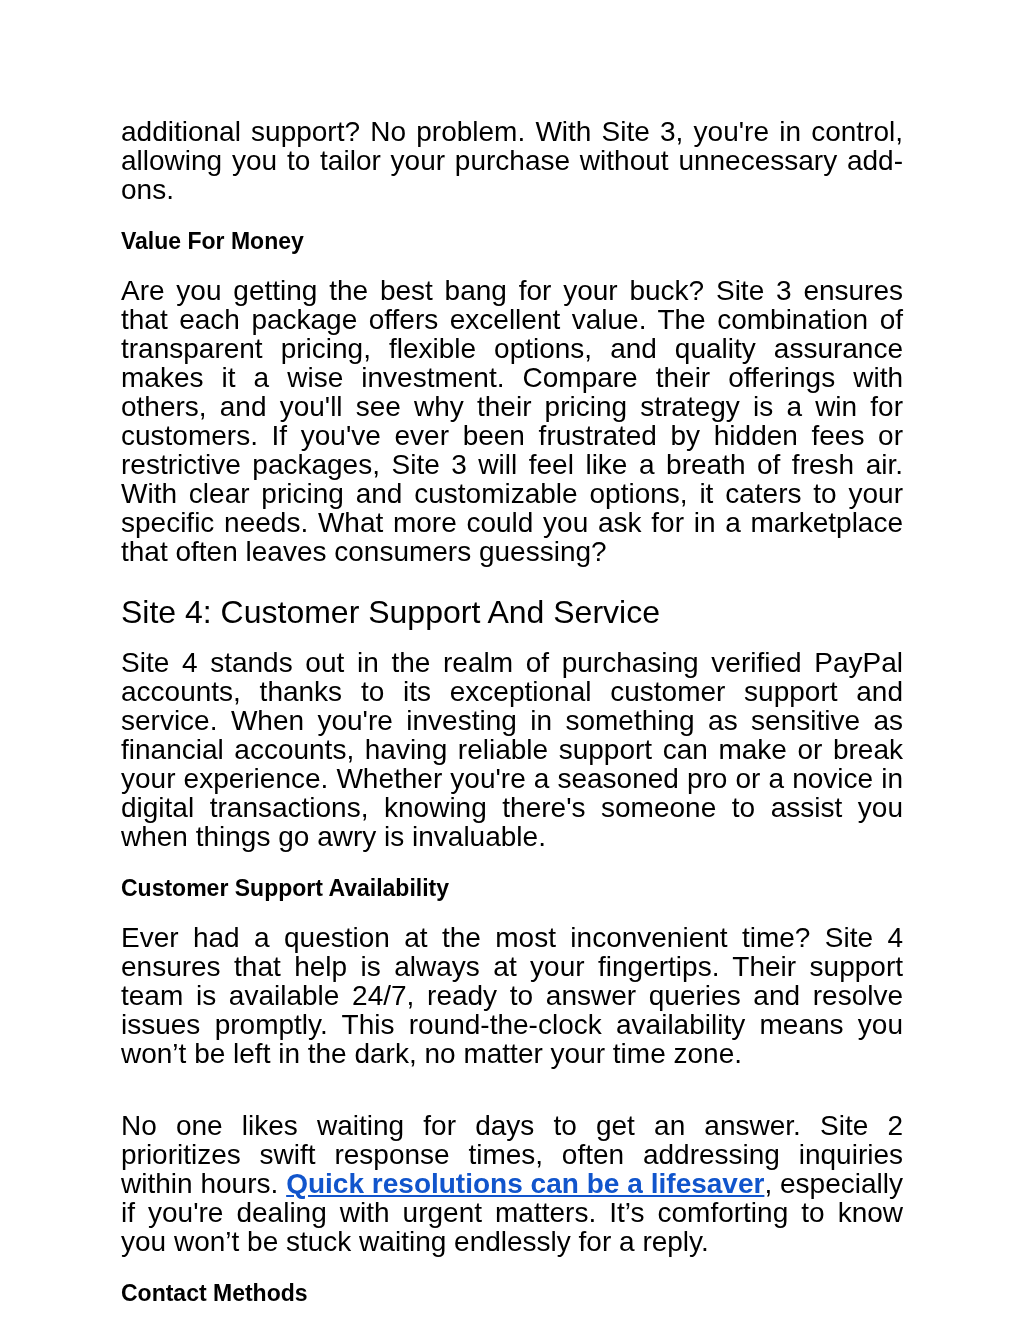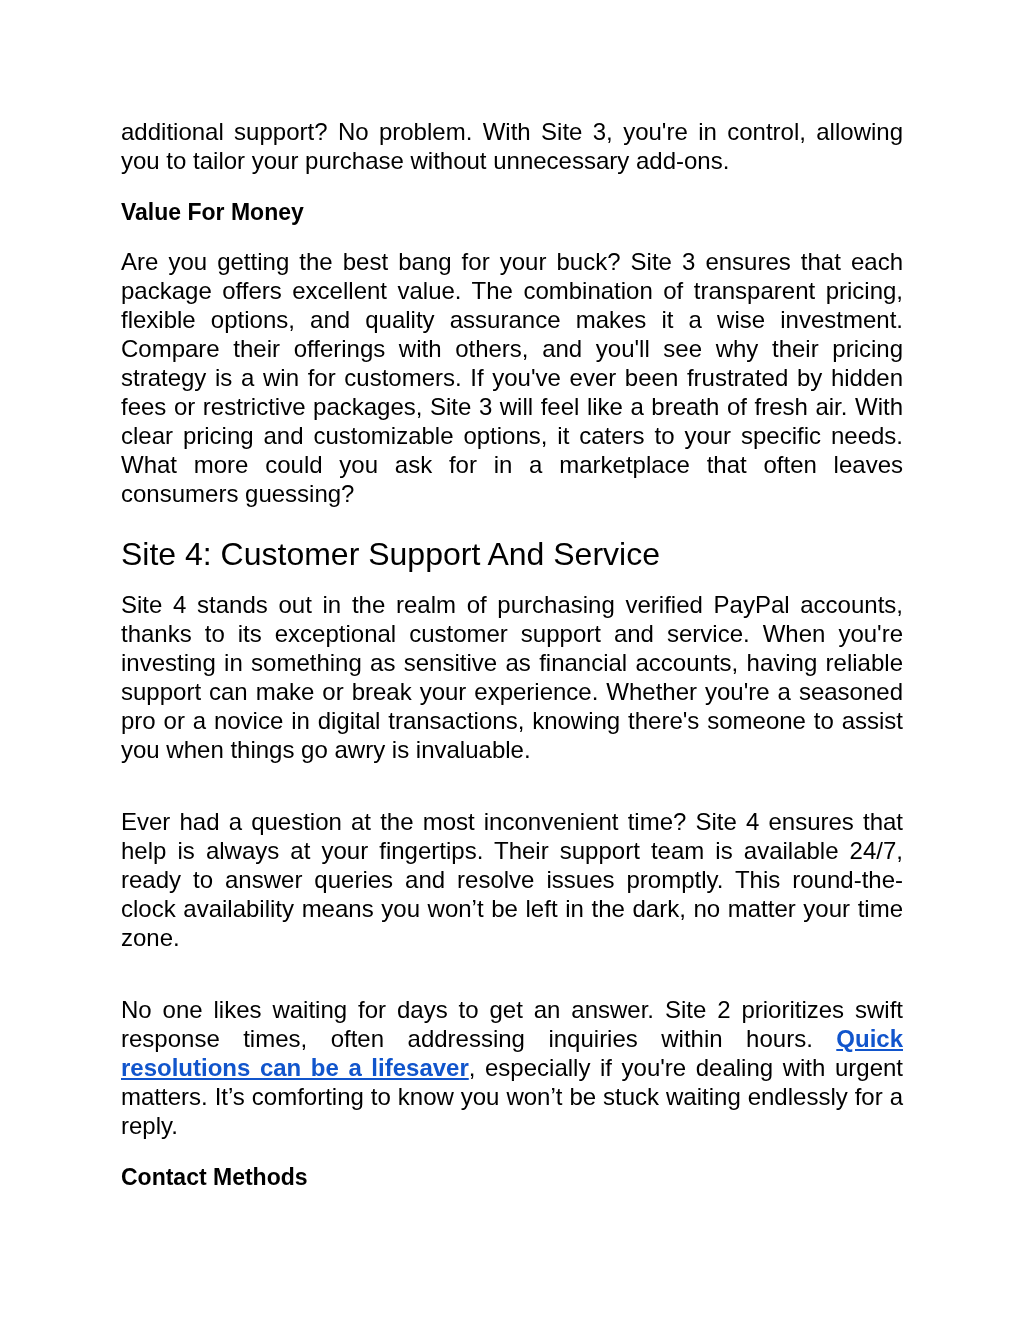--- a/index.html
+++ b/index.html
@@ -1,37 +1,38 @@
 <!DOCTYPE html>
 <html><head>
 <meta charset="utf-8">
 <style>
   html, body { margin: 0; padding: 0; background: #ffffff; }
   body { width: 1024px; height: 1325px; position: relative; overflow: hidden;
          font-family: "Liberation Sans", sans-serif; color: #000; }
   .page { position: absolute; left: 121px; top: 117px; width: 782px; }
-  p { margin: 0; font-size: 24px; line-height: 29px; text-align: justify; }
+  p { margin: 0; font-size: 28px; line-height: 29px; text-align: justify; }
   .h3 { font-size: 23px; font-weight: bold; line-height: 29px; margin: 0; }
   .h2 { font-size: 32px; line-height: 36px; margin: 0; font-weight: normal; }
   a { color: #1155cc; font-weight: bold; text-decoration: underline; }
 </style>
 </head>
 <body>
 
 <div class="page">
   <p>additional support? No problem. With Site 3, you're in control, allowing you to tailor your purchase without unnecessary add-ons.</p>
   <div style="height:23px"></div>
   <div class="h3">Value For Money</div>
   <div style="height:20px"></div>
   <p>Are you getting the best bang for your buck? Site 3 ensures that each package offers excellent value. The combination of transparent pricing, flexible options, and quality assurance makes it a wise investment. Compare their offerings with others, and you'll see why their pricing strategy is a win for customers. If you've ever been frustrated by hidden fees or restrictive packages, Site 3 will feel like a breath of fresh air. With clear pricing and customizable options, it caters to your specific needs. What more could you ask for in a marketplace that often leaves consumers guessing?</p>
   <div style="height:28px"></div>
   <div class="h2">Site 4: Customer Support And Service</div>
   <div style="height:18px"></div>
   <p>Site 4 stands out in the realm of purchasing verified PayPal accounts, thanks to its exceptional customer support and service. When you're investing in something as sensitive as financial accounts, having reliable support can make or break your experience. Whether you're a seasoned pro or a novice in digital transactions, knowing there's someone to assist you when things go awry is invaluable.</p>
   <div style="height:23px"></div>
+  <div class="h3">Customer Support Availability</div>
   <div style="height:20px"></div>
   <p>Ever had a question at the most inconvenient time? Site 4 ensures that help is always at your fingertips. Their support team is available 24/7, ready to answer queries and resolve issues promptly. This round-the-clock availability means you won’t be left in the dark, no matter your time zone.</p>
   <div style="height:23px"></div>
   <div style="height:20px"></div>
   <p><span>No one likes waiting for days to get an answer. Site 2 prioritizes swift response times, often addressing inquiries within hours. </span><a>Quick resolutions can be a lifesaver</a><span>, especially if you're dealing with urgent matters. It’s comforting to know you won’t be stuck waiting endlessly for a reply.</span></p>
   <div style="height:23px"></div>
   <div class="h3">Contact Methods</div>
 </div>
 
 </body></html>

